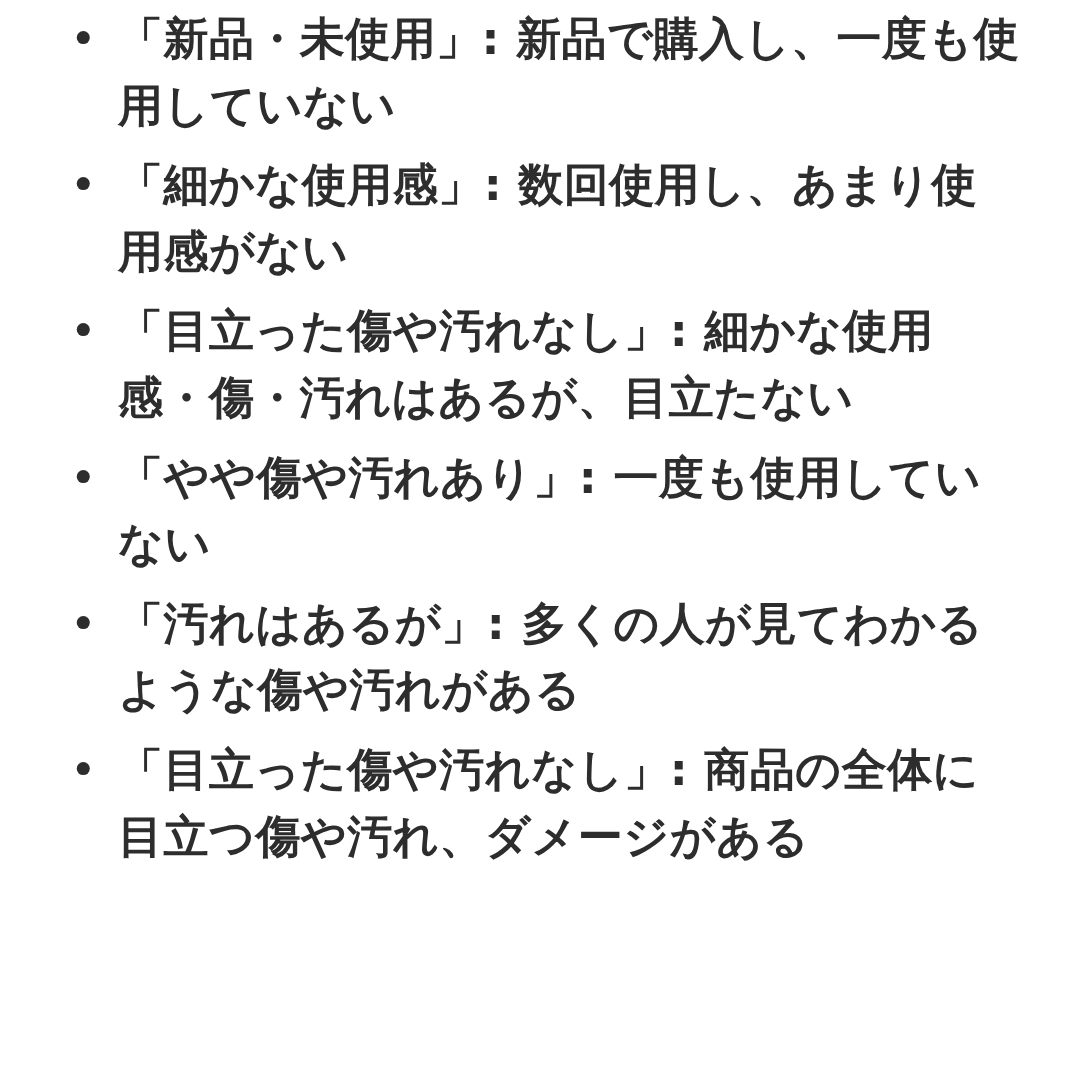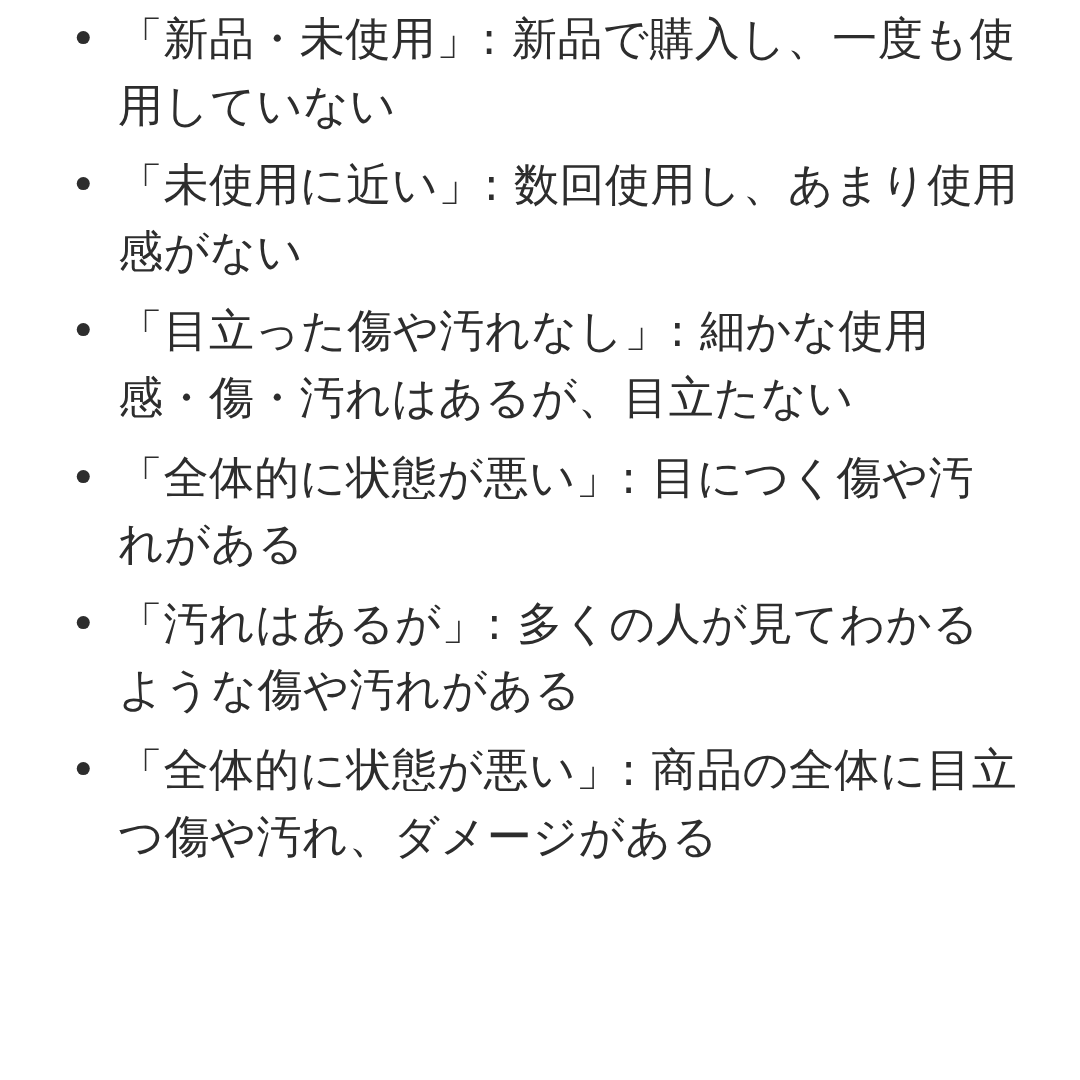--- a/index.html
+++ b/index.html
@@ -45,45 +45,46 @@
     left: 14px;
     top: 0;
     width: 40px;
     font-size: 45px;
     line-height: 1.48;
     color: #2d2d2d;
     text-align: left;
   }
   li.condition-item .text {
     display: block;
+    font-weight: bold;
   }
 </style>
 </head>
 <body>
 
 <div class="page">
   <ul class="condition-list">
     <li class="condition-item">
       <span class="bullet">•</span>
       <span class="text">「新品・未使用」: 新品で購入し、一度も使用していない</span>
     </li>
     <li class="condition-item">
       <span class="bullet">•</span>
-      <span class="text">「未使用に近い」: 数回使用し、あまり使用感がない</span>
+      <span class="text">「細かな使用感」: 数回使用し、あまり使用感がない</span>
     </li>
     <li class="condition-item">
       <span class="bullet">•</span>
       <span class="text">「目立った傷や汚れなし」: 細かな使用感・傷・汚れはあるが、目立たない</span>
     </li>
     <li class="condition-item">
       <span class="bullet">•</span>
-      <span class="text">「全体的に状態が悪い」: 目につく傷や汚れがある</span>
+      <span class="text">「やや傷や汚れあり」: 一度も使用していない</span>
     </li>
     <li class="condition-item">
       <span class="bullet">•</span>
       <span class="text">「汚れはあるが」: 多くの人が見てわかるような傷や汚れがある</span>
     </li>
     <li class="condition-item">
       <span class="bullet">•</span>
-      <span class="text">「全体的に状態が悪い」: 商品の全体に目立つ傷や汚れ、ダメージがある</span>
+      <span class="text">「目立った傷や汚れなし」: 商品の全体に目立つ傷や汚れ、ダメージがある</span>
     </li>
   </ul>
 </div>
 
 </body></html>

